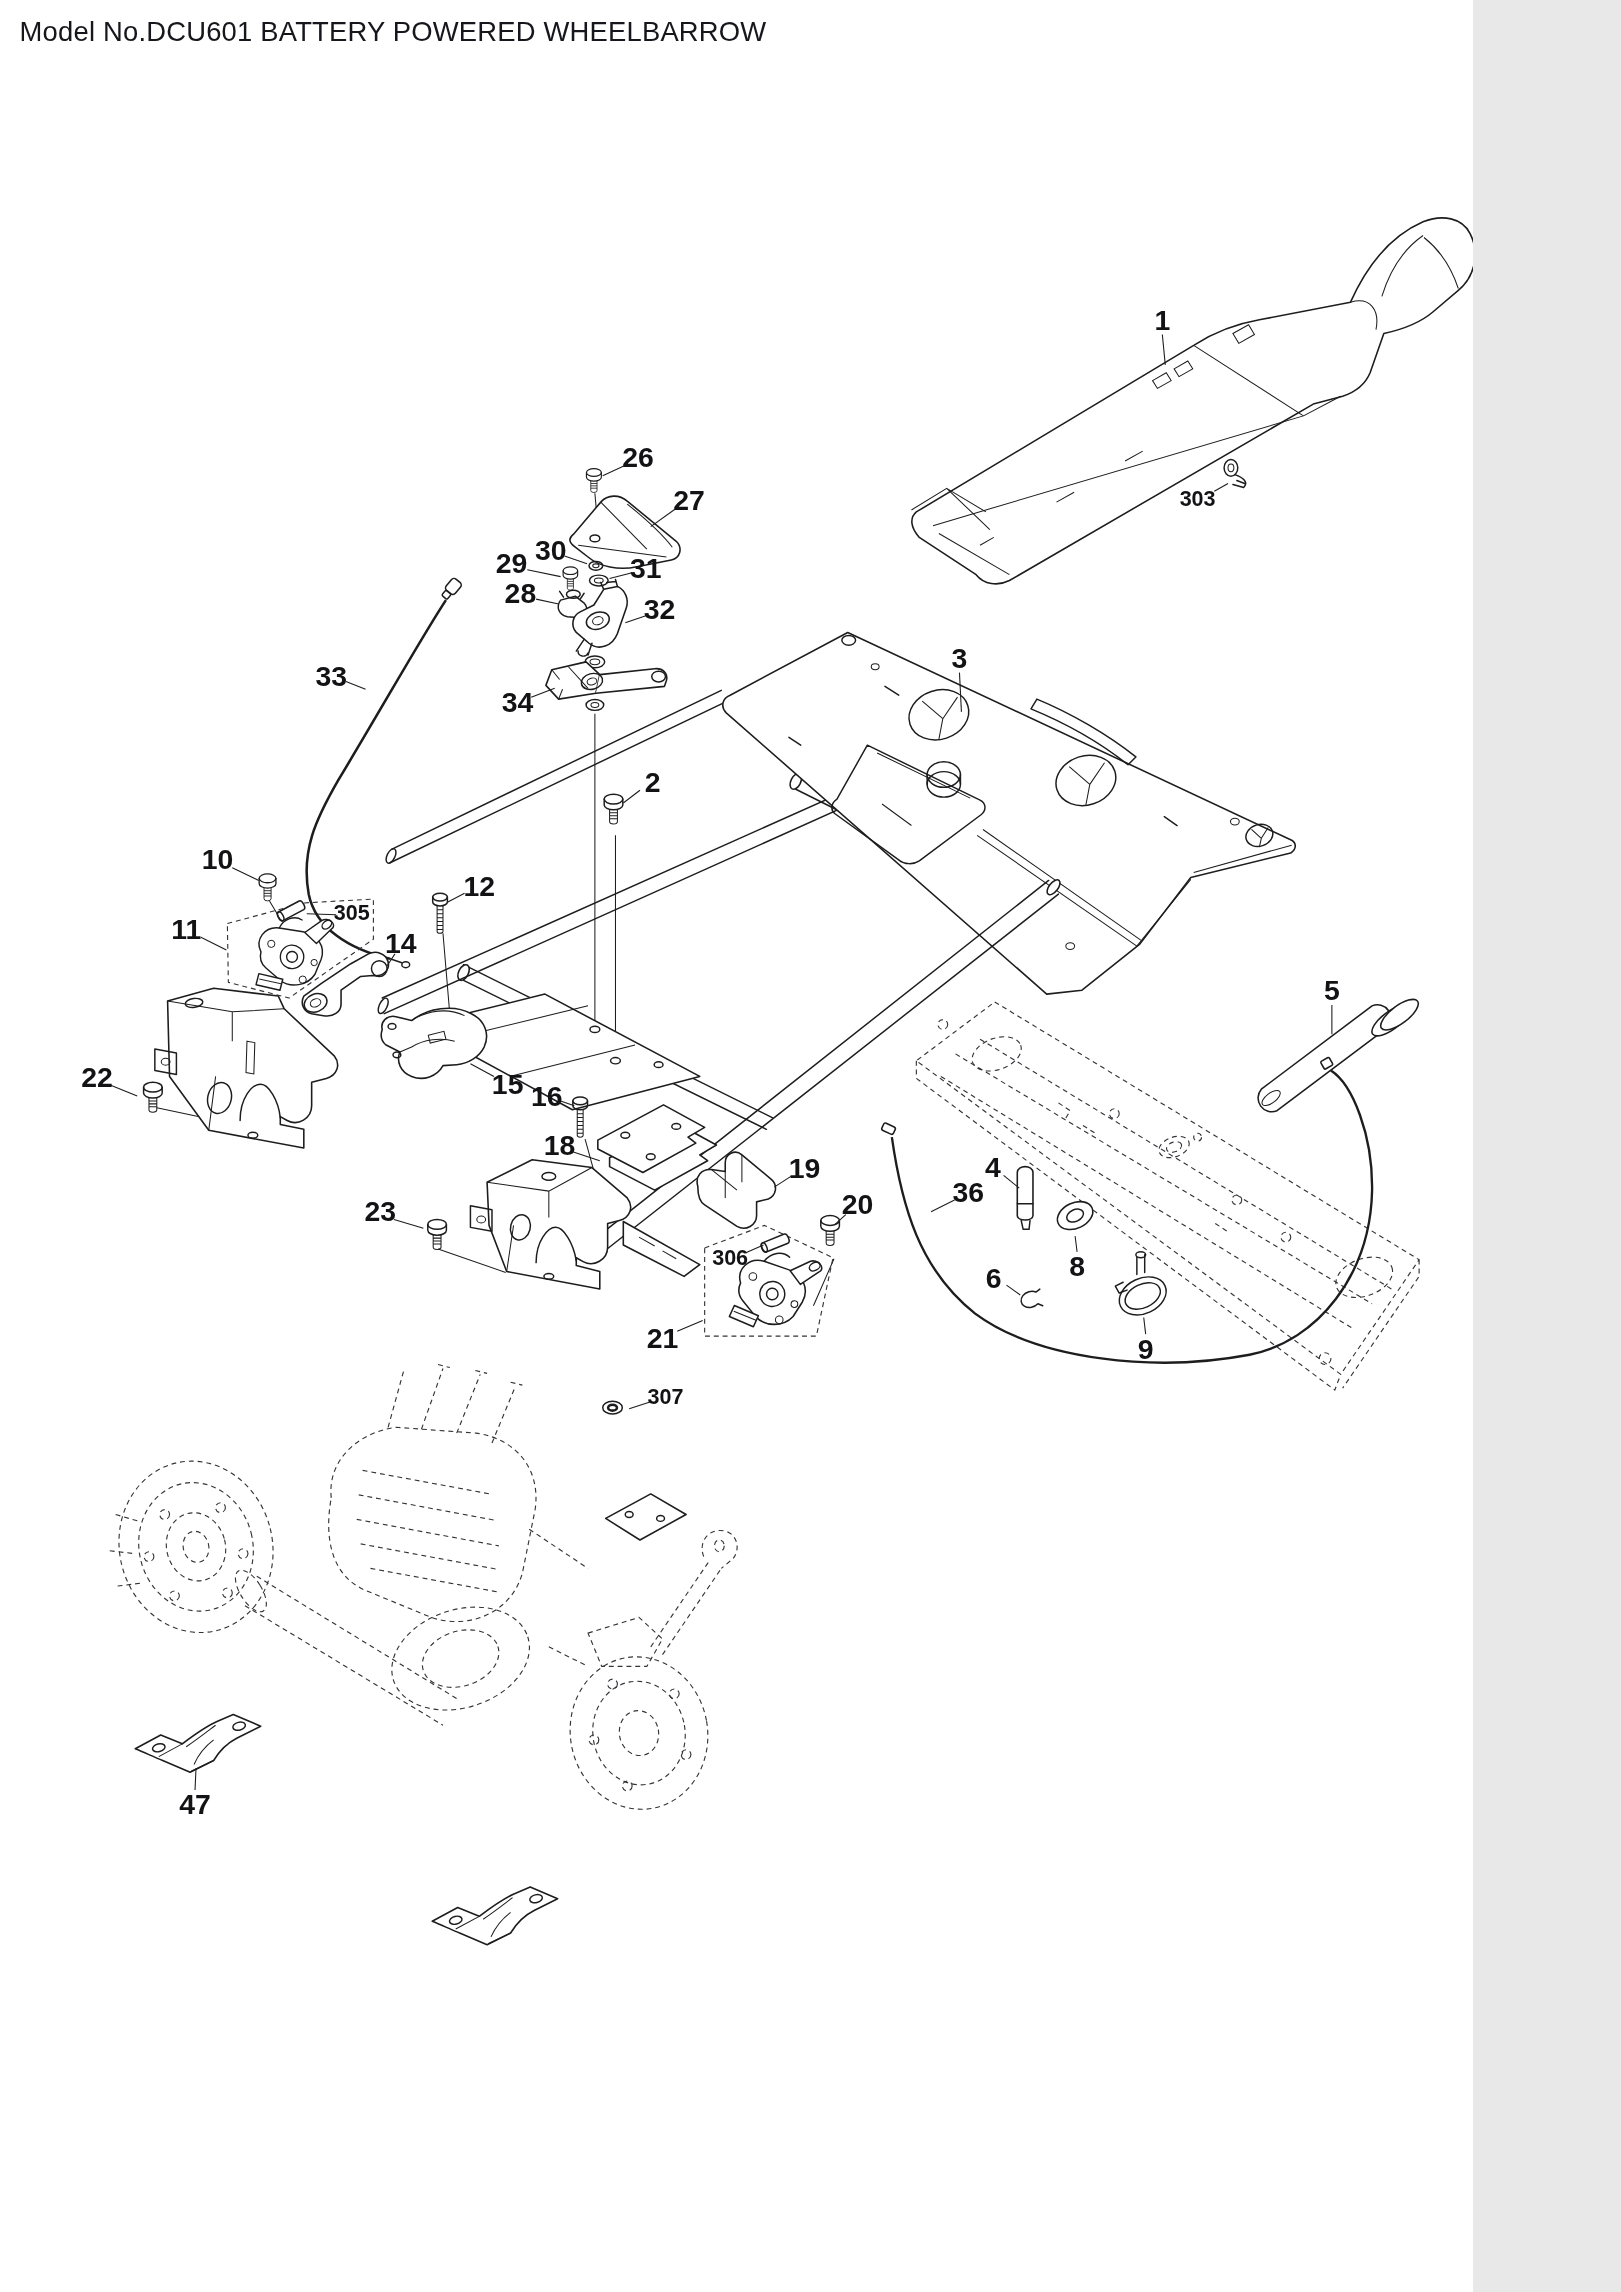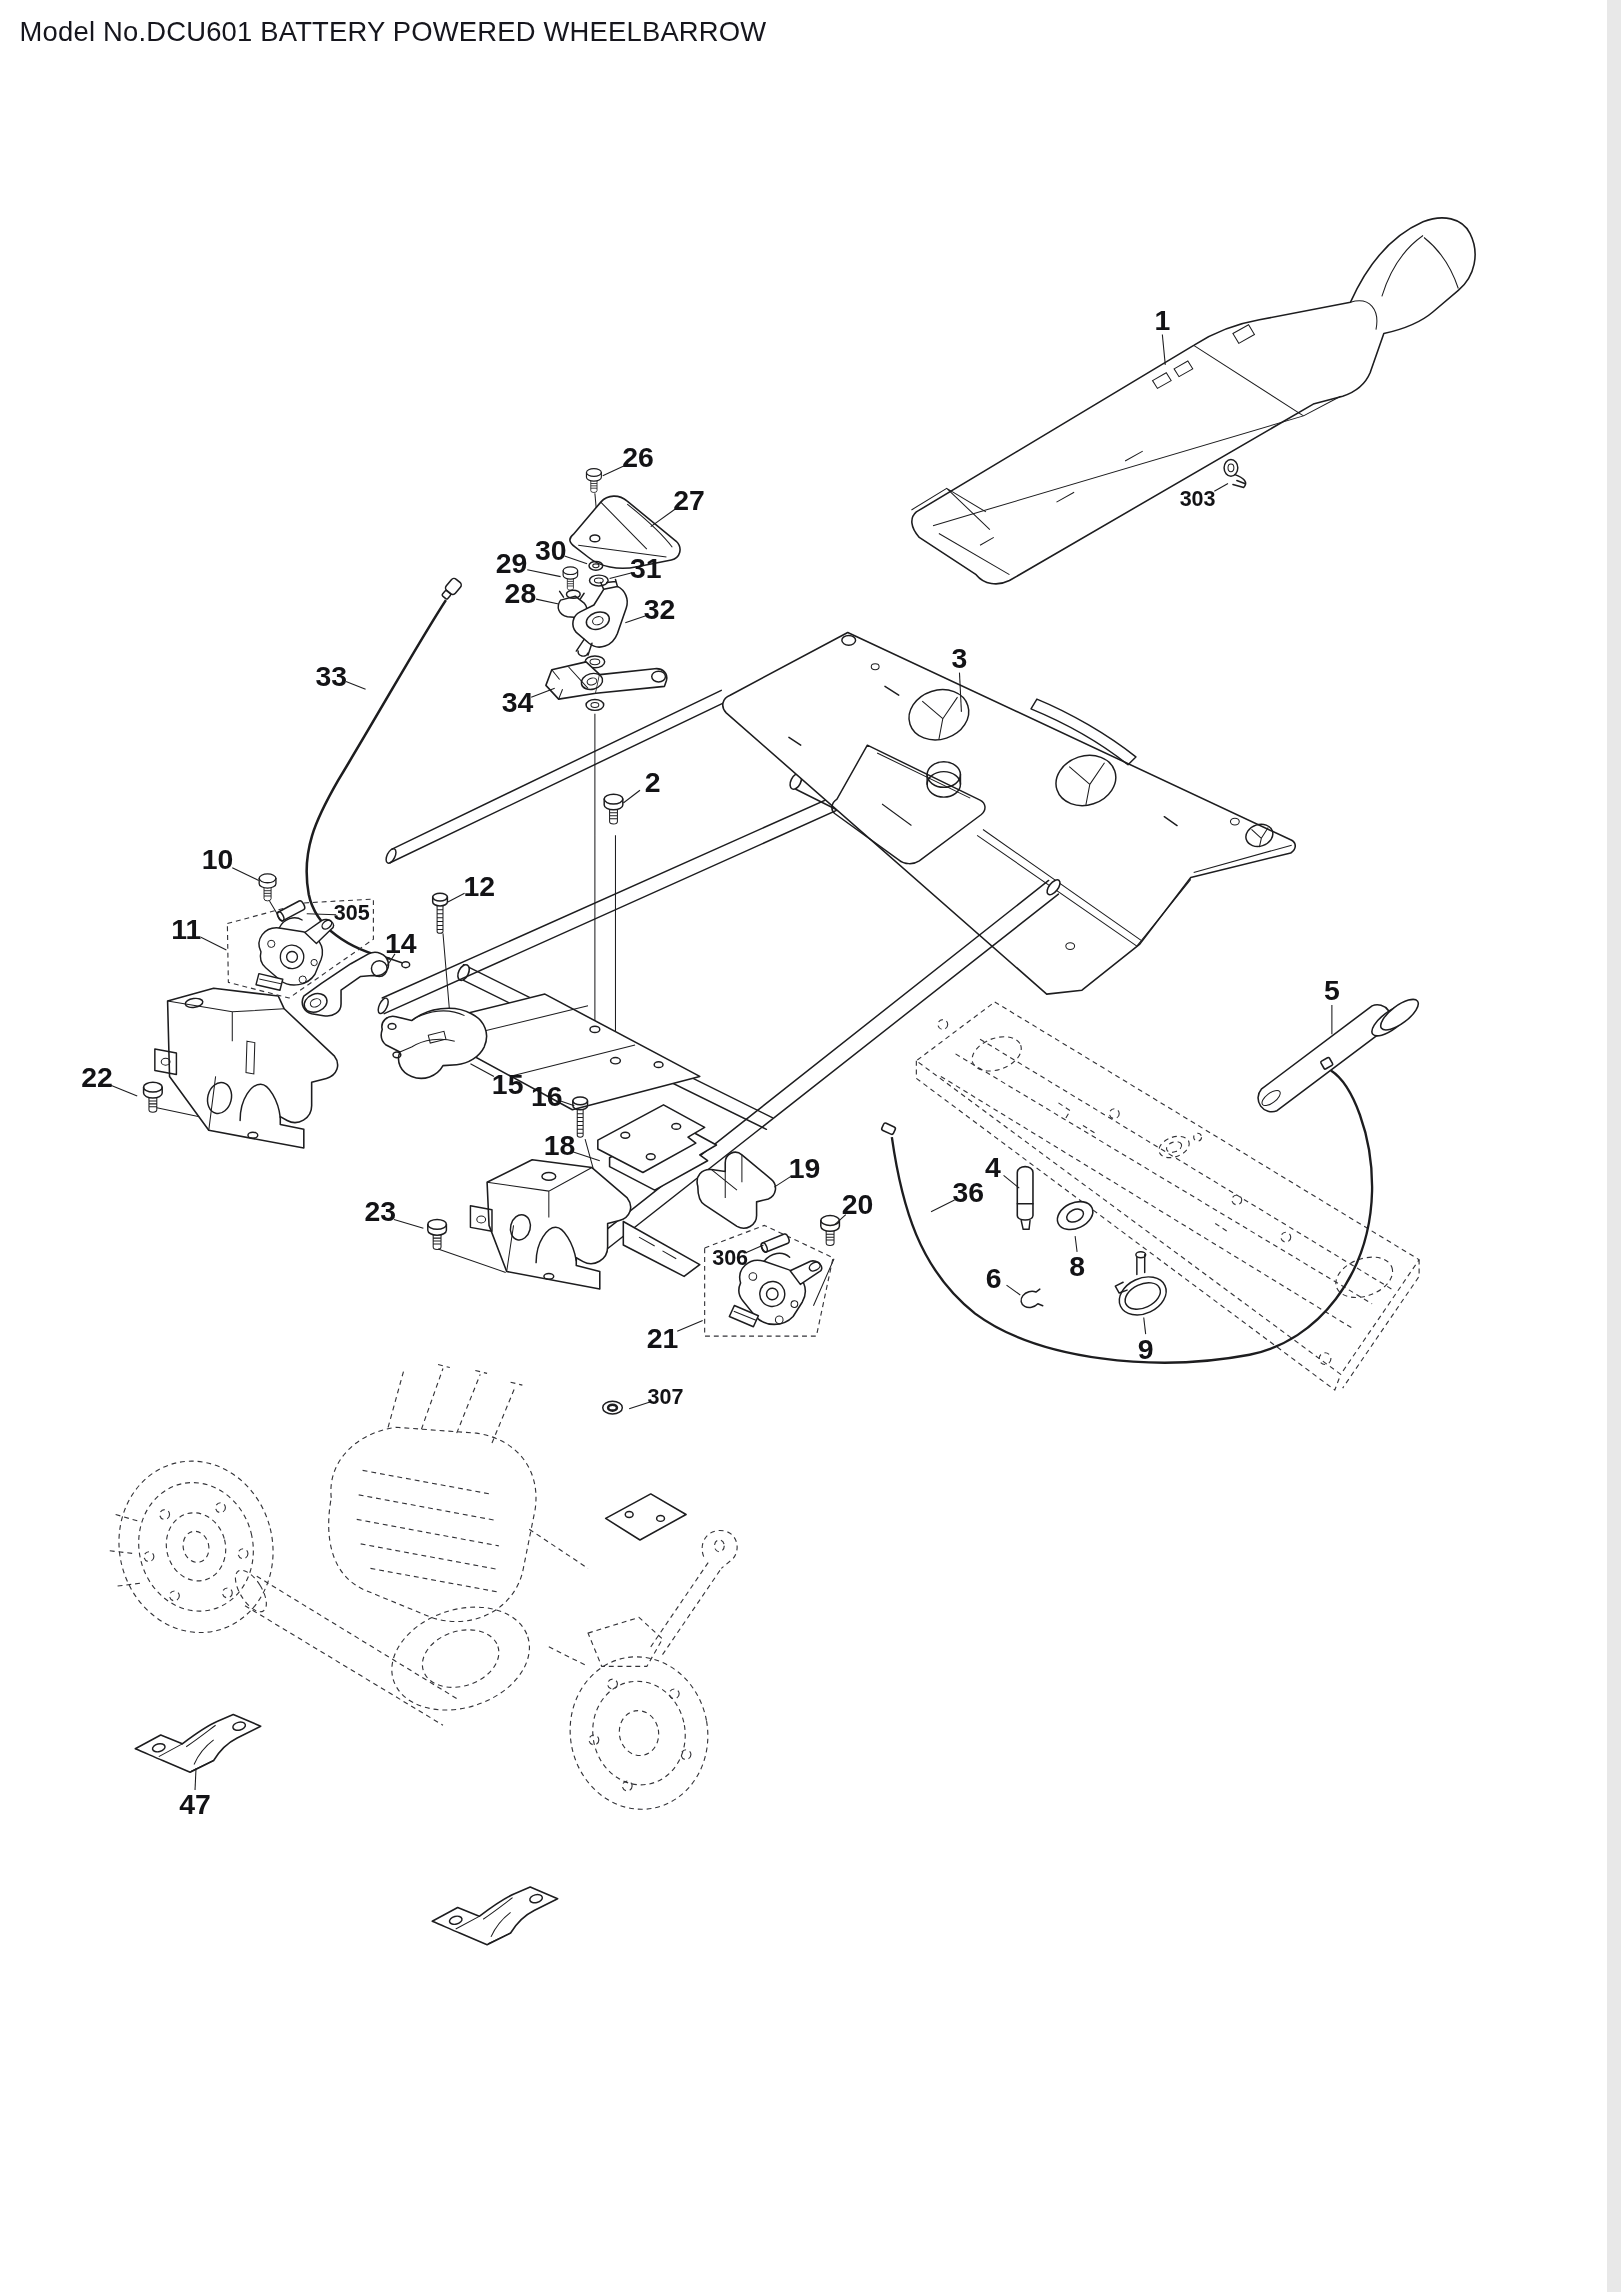--- a/index.html
+++ b/index.html
@@ -1,16 +1,16 @@
 <!DOCTYPE html>
 <html><head>
 <meta charset="utf-8">
 <style>
   html,body{margin:0;padding:0;background:#e8e8e8;}
-  .page{position:relative;width:1607px;height:2293px;background:#ffffff;overflow:hidden;
+  .page{position:relative;width:1473px;height:2293px;background:#ffffff;overflow:hidden;
         font-family:"Liberation Sans",sans-serif;}
   .page-title{position:absolute;left:19.6px;top:15.7px;font-size:27.4px;font-weight:400;
         color:#16161d;letter-spacing:0.2px;white-space:nowrap;}
   svg{position:absolute;left:0;top:0;}
   .ln{stroke:#1d1d1f;fill:none;stroke-width:1.5;stroke-linejoin:round;stroke-linecap:round;}
   .solid{stroke:#1d1d1f;fill:#ffffff;stroke-width:1.6;stroke-linejoin:round;}
   .thin{stroke:#1d1d1f;fill:none;stroke-width:1.05;}
   .ph{stroke:#333338;fill:none;stroke-width:1.15;stroke-dasharray:5 4;stroke-linejoin:round;}
   .leader{stroke:#1d1d1f;stroke-width:1.1;fill:none;}
   .callout{font-family:"Liberation Sans",sans-serif;font-weight:bold;fill:#131316;}

